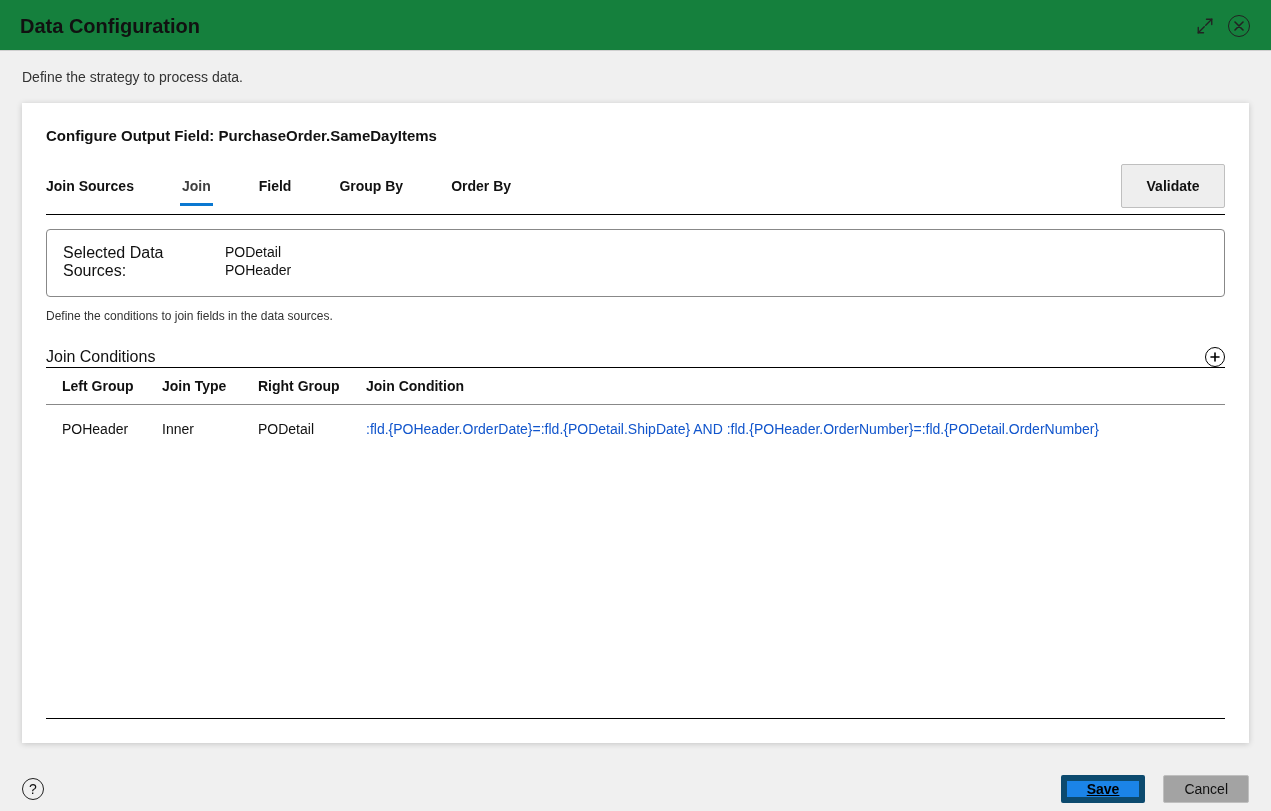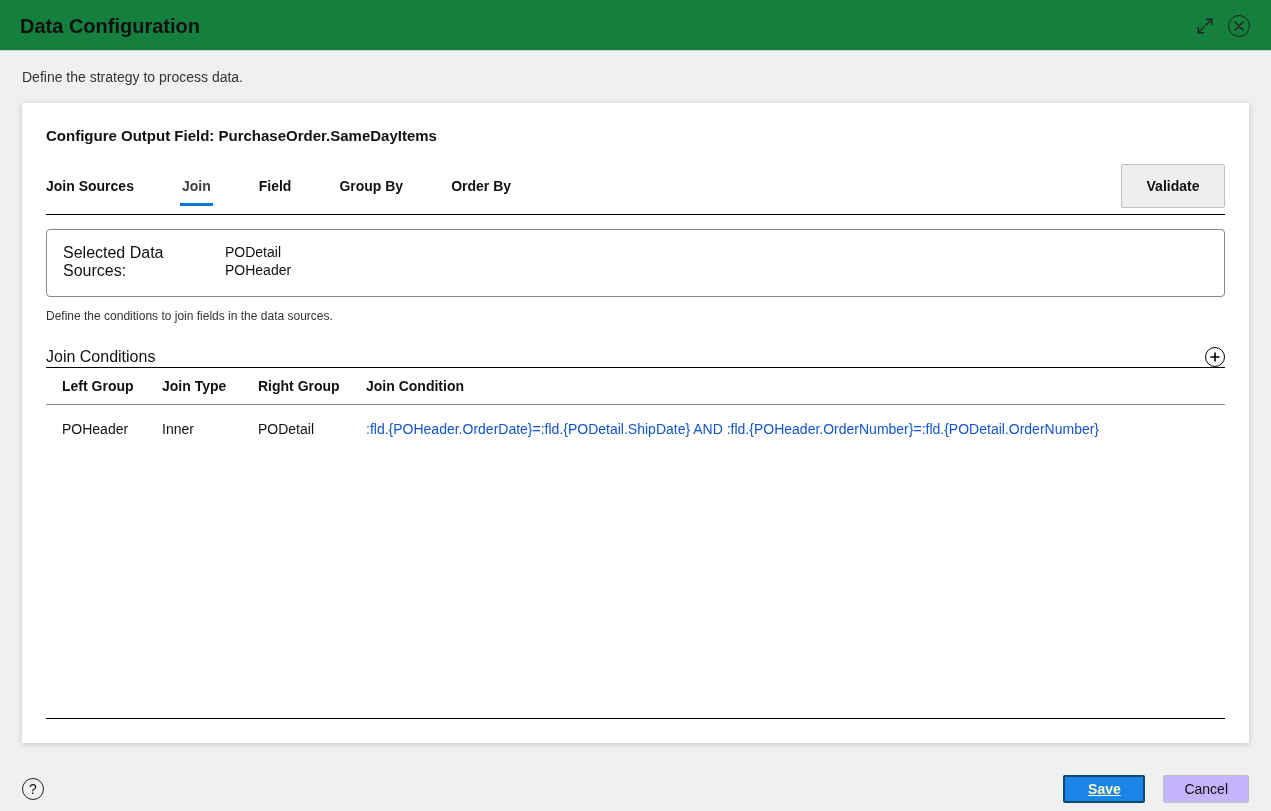--- a/index.html
+++ b/index.html
@@ -225,27 +225,27 @@
     .btn {
       height: 28px;
       min-width: 82px;
       border-radius: 2px;
       font-size: 14px;
       cursor: pointer;
       padding: 0 20px;
     }
     .btn-primary {
       background: #1b84e7;
-      color: #fef9c3;
-      border: 2px solid #0c4a6e;
+      color: #000000;
+      border: 6px solid #0c4a6e;
       font-weight: 600;
       text-decoration: underline;
     }
     .btn-secondary {
-      background: #c4b5fd;
+      background: #a3a3a3;
       color: #111;
       border: 1px solid #bfbfbf;
       font-weight: 400;
     }
 
     svg { display: block; }
   </style>
 </head>
 <body>
 

